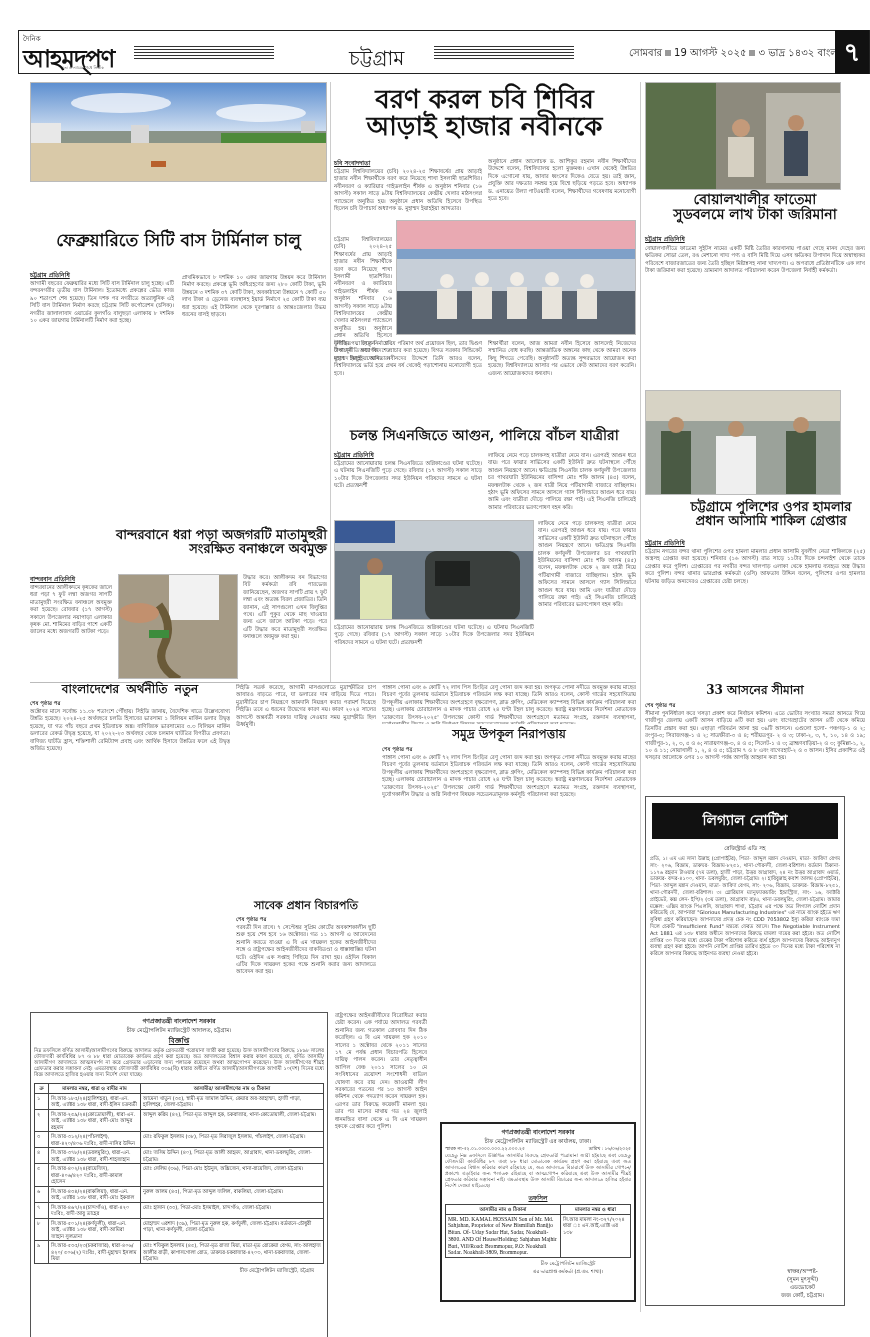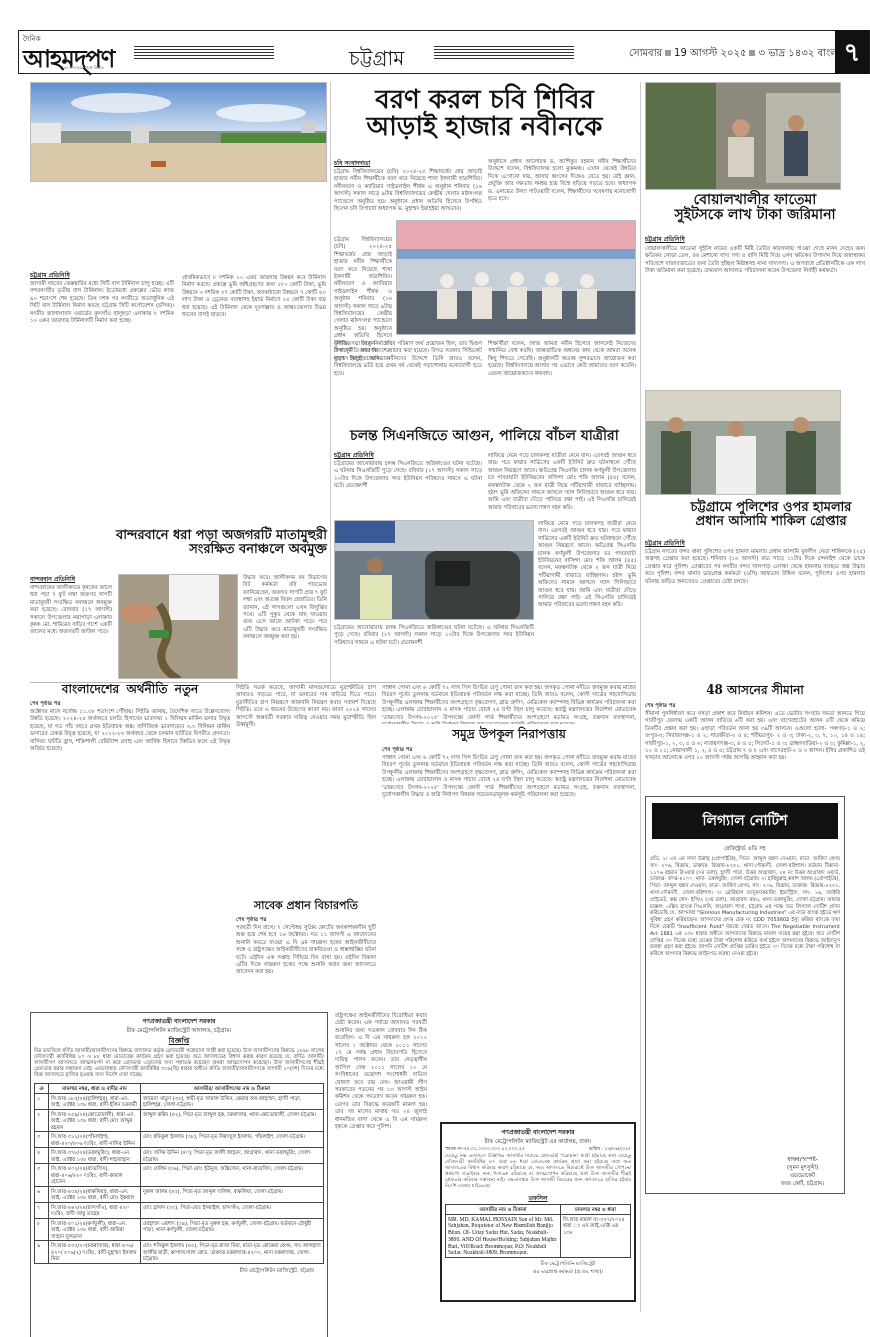--- a/index.html
+++ b/index.html
@@ -79,20 +79,21 @@
       <rect y="48" width="297" height="12" fill="#8a9488"></rect>
       <rect x="0" y="40" width="30" height="30" fill="#e8e8e8"></rect>
       <rect x="100" y="42" width="18" height="18" fill="#d8d8d8"></rect>
       <rect x="270" y="38" width="14" height="22" fill="#cfcfcf"></rect>
       <rect x="190" y="50" width="107" height="25" fill="#4e8a3a"></rect>
       <rect y="60" width="297" height="40" fill="#d9c9a8"></rect>
       <rect x="120" y="78" width="15" height="6" fill="#b8602c"></rect>
     </svg>
   </div>
 
+  <div class="hl" style="left:30px;top:232px;width:297px;font-size:17px;">ফেব্রুয়ারিতে সিটি বাস টার্মিনাল চালু</div>
   <div class="byline" style="left:30px;top:270px;">চট্টগ্রাম প্রতিনিধি</div>
   <div class="body" style="left:30px;top:280px;width:144px;height:280px;">আগামী বছরের ফেব্রুয়ারির মধ্যে সিটি বাস টার্মিনাল চালু হচ্ছে। এটি বন্দরনগরীর তৃতীয় বাস টার্মিনাল। ইতোমধ্যে প্রকল্পের ভৌত কাজ ৯০ শতাংশে শেষ হয়েছে। তিন দশক পর নগরীতে অত্যাধুনিক এই সিটি বাস টার্মিনাল নির্মাণ করছে চট্টগ্রাম সিটি কর্পোরেশন (চসিক)। নগরীর জালালাবাদ ওয়ার্ডের কুলগাঁও বালুছড়া এলাকায় ৮ দশমিক ১০ একর জায়গায় টার্মিনালটি নির্মাণ করা হচ্ছে।</div>
   <div class="body" style="left:182px;top:274px;width:144px;height:286px;">প্রাথমিকভাবে ৮ দশমিক ১০ একর জায়গায় উন্নয়ন করে টার্মিনাল নির্মাণ করছে। প্রকল্পে ভূমি অধিগ্রহণের জন্য ২৮০ কোটি টাকা, ভূমি উন্নয়নে ৩ দশমিক ৩৭ কোটি টাকা, অবকাঠামো উন্নয়নে ৭ কোটি ৫০ লাখ টাকা ও ড্রেনেজ ব্যবস্থাসহ ইয়ার্ড নির্মাণে ২৫ কোটি টাকা ব্যয় ধরা হয়েছে। এই টার্মিনাল থেকে দূরপাল্লার ও আন্তঃজেলার উভয় ধরনের বাসই ছাড়বে।</div>
 
   <div class="hl" style="left:332px;top:86px;width:305px;font-size:26px;">
     <div>বরণ করল চবি শিবির</div>
     <div>আড়াই হাজার নবীনকে</div>
   </div>
   <div class="byline" style="left:334px;top:158px;">চবি সংবাদদাতা</div>
   <div class="body" style="left:334px;top:168px;width:148px;height:66px;">চট্টগ্রাম বিশ্ববিদ্যালয়ের (চবি) ২০২৪-২৫ শিক্ষাবর্ষের প্রায় আড়াই হাজার নবীন শিক্ষার্থীকে বরণ করে নিয়েছে শাখা ইসলামী ছাত্রশিবির। নবীনবরণ ও ক্যারিয়ার গাইডলাইন শীর্ষক এ অনুষ্ঠান শনিবার (১৬ আগস্ট) সকাল সাড়ে ৯টায় বিশ্ববিদ্যালয়ের কেন্দ্রীয় খেলার মাঠসংলগ্ন প্যান্ডেলে অনুষ্ঠিত হয়। অনুষ্ঠানে প্রধান অতিথি হিসেবে উপস্থিত ছিলেন চবি উপাচার্য অধ্যাপক ড. মুহাম্মদ ইয়াহইয়া আখতার।</div>
@@ -130,21 +131,21 @@
       <rect x="0" y="0" width="70" height="108" fill="#5b6f4a"></rect>
       <rect x="120" y="10" width="76" height="90" fill="#b9b6ab"></rect>
       <circle cx="95" cy="45" r="9" fill="#c49a7a"></circle>
       <rect x="82" y="54" width="26" height="40" fill="#d6d0c2"></rect>
       <circle cx="150" cy="40" r="8" fill="#b98d6c"></circle>
       <rect x="138" y="48" width="24" height="45" fill="#3f4a59"></rect>
     </svg>
   </div>
   <div class="hl" style="left:645px;top:192px;width:220px;font-size:14px;">
     <div>বোয়ালখালীর ফাতেমা</div>
-    <div>সুইটসকে লাখ টাকা জরিমানা</div>
+    <div>সুডবলমে লাখ টাকা জরিমানা</div>
   </div>
   <div class="byline" style="left:645px;top:234px;">চট্টগ্রাম প্রতিনিধি</div>
   <div class="body" style="left:645px;top:245px;width:220px;height:140px;">বোয়ালখালীতে ফাতেমা সুইটস নামের একটি মিষ্টি তৈরির কারখানায় পাওয়া গেছে মানব দেহের জন্য ক্ষতিকর সোডা তেল, রঙ মেশানো খাদ্য পণ্য ও বাসি মিষ্টি দিয়ে এসব ক্ষতিকর উপাদান দিয়ে অস্বাস্থ্যকর পরিবেশে বাজারজাতের জন্য তৈরি হচ্ছিল মিষ্টান্নসহ নানা খাদ্যপণ্য। এ অপরাধে প্রতিষ্ঠানটিকে এক লাখ টাকা জরিমানা করা হয়েছে। ভ্রাম্যমাণ আদালত পরিচালনা করেন উপজেলা নির্বাহী কর্মকর্তা।</div>
 
   <div class="photo" style="left:645px;top:390px;width:196px;height:105px;">
     <svg width="196" height="105" viewBox="0 0 196 105" preserveAspectRatio="none">
       <rect width="196" height="105" fill="#9ba29a"></rect>
       <rect x="0" y="0" width="196" height="30" fill="#d7d3c5"></rect>
       <g fill="#4a5a44">
           <rect x="15" y="40" width="30" height="65"></rect>
@@ -210,25 +211,25 @@
   <div class="body" style="left:382px;top:684px;width:254px;height:40px;">পাঙ্গাস পোনা এবং ৬ কোটি ৭২ লাখ পিস চিংড়ির রেণু পোনা জব্দ করা হয়। অপকৃত পোনা নদীতে অবমুক্ত করায় মাছের বিচরণ পূর্বের তুলনায় বর্তমানে ইতিবাচক পরিবর্তন লক্ষ করা যাচ্ছে। তিনি আরও বলেন, কোস্ট গার্ডের সহযোগিতায় উপকূলীয় এলাকায় শিক্ষার্থীদের অংশগ্রহণে বৃক্ষরোপণ, ব্লাড গ্রুপিং, মেডিকেল ক্যাম্পসহ বিভিন্ন কার্যক্রম পরিচালনা করা হচ্ছে। এলাকায় চোরাচালান ও মাদক পাচার রোধে ২৪ ঘণ্টা টহল চালু করেছে। স্বরাষ্ট্র মন্ত্রণালয়ের নির্দেশনা মোতাবেক 'তারুণ্যের উৎসব-২০২৫' উপলক্ষ্যে কোস্ট গার্ড শিক্ষার্থীদের অংশগ্রহণে মতামত সংগ্রহ, রক্তদান ব্যবস্থাপনা, দুর্যোগকালীন উদ্ধার ও অগ্নি নির্বাপণ বিষয়ক সচেতনতামূলক কর্মসূচি পরিচালনা করা হয়েছে।</div>
   <div class="hl" style="left:382px;top:728px;width:254px;font-size:12px;">সমুদ্র উপকূল নিরাপত্তায়</div>
   <div class="body" style="left:382px;top:746px;width:254px;height:8px;font-weight:bold;">শেষ পৃষ্ঠার পর</div>
   <div class="body" style="left:382px;top:754px;width:254px;height:348px;">পাঙ্গাস পোনা এবং ৬ কোটি ৭২ লাখ পিস চিংড়ির রেণু পোনা জব্দ করা হয়। অপকৃত পোনা নদীতে অবমুক্ত করায় মাছের বিচরণ পূর্বের তুলনায় বর্তমানে ইতিবাচক পরিবর্তন লক্ষ করা যাচ্ছে। তিনি আরও বলেন, কোস্ট গার্ডের সহযোগিতায় উপকূলীয় এলাকায় শিক্ষার্থীদের অংশগ্রহণে বৃক্ষরোপণ, ব্লাড গ্রুপিং, মেডিকেল ক্যাম্পসহ বিভিন্ন কার্যক্রম পরিচালনা করা হচ্ছে। এলাকায় চোরাচালান ও মাদক পাচার রোধে ২৪ ঘণ্টা টহল চালু করেছে। স্বরাষ্ট্র মন্ত্রণালয়ের নির্দেশনা মোতাবেক 'তারুণ্যের উৎসব-২০২৫' উপলক্ষ্যে কোস্ট গার্ড শিক্ষার্থীদের অংশগ্রহণে মতামত সংগ্রহ, রক্তদান ব্যবস্থাপনা, দুর্যোগকালীন উদ্ধার ও অগ্নি নির্বাপণ বিষয়ক সচেতনতামূলক কর্মসূচি পরিচালনা করা হয়েছে।</div>
 
   <div class="hl" style="left:236px;top:900px;width:140px;font-size:11px;">সাবেক প্রধান বিচারপতি</div>
   <div class="body" style="left:236px;top:916px;width:140px;height:8px;font-weight:bold;">শেষ পৃষ্ঠার পর</div>
   <div class="body" style="left:236px;top:924px;width:140px;height:88px;">পরবর্তী দিন রাখে। ৭ সেপ্টেম্বর সুপ্রিম কোর্টের অবকাশকালীন ছুটি শুরু হয়ে শেষ হবে ১৬ অক্টোবর। গত ১১ আগস্ট এ আবেদনের শুনানি করতে যাওয়া এ বি এম খায়রুল হকের আইনজীবীদের সঙ্গে ও রাষ্ট্রপক্ষের আইনজীবীদের বাকবিতণ্ডা ও ধাক্কাধাক্কির ঘটনা ঘটে। ওইদিন এক সপ্তাহ পিছিয়ে দিন রাখা হয়। ওইদিন বিকাল এটির দিকে খায়রুল হকের পক্ষে শুনানি করার জন্য আদালতে আবেদন করা হয়।</div>
   <div class="body" style="left:335px;top:1012px;width:92px;height:320px;">রাষ্ট্রপক্ষের আইনজীবীদের বিরোধিতা করার চেষ্টা করেন। এক পর্যায়ে আদালত পরবর্তী শুনানির জন্য গতকাল রোববার দিন ঠিক করেছিল। এ বি এম খায়রুল হক ২০১০ সালের ১ অক্টোবর থেকে ২০১১ সালের ১৭ মে পর্যন্ত প্রধান বিচারপতি হিসেবে দায়িত্ব পালন করেন। তার নেতৃত্বাধীন আপিল বেঞ্চ ২০১১ সালের ১০ মে সংবিধানের ত্রয়োদশ সংশোধনী বাতিল ঘোষণা করে রায় দেন। আওয়ামী লীগ সরকারের পতনের পর ১৩ আগস্ট আইন কমিশন থেকে পদত্যাগ করেন খায়রুল হক। এরপর তার বিরুদ্ধে কয়েকটি মামলা হয়। তার পর মাসের মাথায় গত ২৪ জুলাই ধানমন্ডির বাসা থেকে এ বি এম খায়রুল হককে গ্রেপ্তার করে পুলিশ।</div>
 
-  <div class="hl" style="left:645px;top:684px;width:220px;font-size:12px;">48 আসনের সীমানা</div>
+  <div class="hl" style="left:645px;top:684px;width:220px;font-size:12px;">33 আসনের সীমানা</div>
   <div class="body" style="left:645px;top:702px;width:220px;height:8px;font-weight:bold;">শেষ পৃষ্ঠার পর</div>
   <div class="body" style="left:645px;top:710px;width:220px;height:82px;">সীমানা পুনর্নির্ধারণ করে খসড়া প্রকাশ করে নির্বাচন কমিশন। এতে ভোটার সংখ্যার সমতা আনতে গিয়ে গাজীপুর জেলায় একটি আসন বাড়িয়ে ৬টি করা হয়। এবং বাগেরহাটের আসন ৪টি থেকে কমিয়ে তিনটির প্রস্তাব করা হয়। এছাড়া পরিবর্তন আনা হয় ৩৯টি আসনে। এগুলো হলো- পঞ্চগড়-১ ও ২; রংপুর-৩; সিরাজগঞ্জ-১ ও ২; সাতক্ষীরা-৩ ও ৪; শরীয়তপুর- ২ ও ৩; ঢাকা-২, ৩, ৭, ১০, ১৪ ও ১৯; গাজীপুর-১, ২, ৩, ৫ ও ৬; নারায়ণগঞ্জ-৩, ৪ ও ৫; সিলেট-১ ও ৩; ব্রাহ্মণবাড়িয়া-২ ও ৩; কুমিল্লা-১, ২, ১০ ও ১১; নোয়াখালী ১, ২, ৪ ও ৫; চট্টগ্রাম ৭ ও ৮ এবং বাগেরহাট-২ ও ৩ আসন। ইসির প্রকাশিত ওই খসড়ার আলোকে ওপর ১০ আগস্ট পর্যন্ত আপত্তি আহ্বান করা হয়।</div>
 
-  <div class="box" style="left:645px;top:796px;width:200px;height:398px;">
+  <div class="box" style="left:645px;top:796px;width:200px;height:510px;">
     <div class="legal-head">লিগ্যাল নোটিশ</div>
     <div class="box-sub">রেজিস্ট্রার্ড এডি সহ</div>
     <div class="body" style="position:relative;left:4px;top:2px;width:190px;height:410px;font-size:5px;line-height:6.8px;">প্রতি, ১। এম এম সানা উল্লাহ (প্রোপাইটর), পিতা- আব্দুল মন্নান দেওয়ান, মাতা- আবিদা বেগম সাং- ২০৬, বিজ্ঞাম, ডাকঘর- বিজ্ঞাম-৮২৫১, থানা-গৌরনদী, জেলা-বরিশাল। বর্তমান ঠিকানা- ১১৭৬ রহমান টাওয়ার (৭ম তলা), হাজী পাড়া, উত্তর আগ্রাবাদ, ২৪ নং উত্তর আগ্রাবাদ ওয়ার্ড, ডাকঘর- বন্দর-৪১০০, থানা- ডবলমুরিং, জেলা-চট্টগ্রাম। ২। হাবিবুল্লাহ কবাশ আলম (প্রোপাইটর), পিতা- আব্দুল মন্নান দেওয়ান, মাতা- আবিদা বেগম, সাং- ২০৬, বিজ্ঞাম, ডাকঘর- বিজ্ঞাম-৮২৫১, থানা-গৌরনদী, জেলা-বরিশাল। ৩। গ্লোরিয়াস ম্যানুফ্যাকচারিং ইন্ডাস্ট্রিজ, সাং- ১৬, ফ্যাক্টরি প্রাইভেট, কক্স লেন- ইপি/২ (৩য় তলা), আগ্রাবাদ বা/এ, থানা-ডবলমুরিং, জেলা-চট্টগ্রাম। আমার মক্কেল: এক্সিম ব্যাংক পিএলসি, আগ্রাবাদ শাখা, চট্টগ্রাম এর পক্ষে অত্র লিগ্যাল নোটিশ প্রদান করিতেছি যে, আপনারা "Glorious Manufacturing Industries" এর নামে ব্যাংক হইতে ঋণ সুবিধা গ্রহণ করিয়াছেন। আপনাদের প্রদত্ত চেক নং CDD 7053802 ইস্যু করিয়া ব্যাংকে জমা দিলে চেকটি "Insufficient Fund" মন্তব্যে ফেরত আসে। The Negotiable Instrument Act 1881 এর ১৩৮ ধারার অধীনে আপনাদের বিরুদ্ধে মামলা দায়ের করা হইবে। অত্র নোটিশ প্রাপ্তির ৩০ দিনের মধ্যে চেকের টাকা পরিশোধ করিতে ব্যর্থ হইলে আপনাদের বিরুদ্ধে আইনানুগ ব্যবস্থা গ্রহণ করা হইবে। আপনি নোটিশ প্রাপ্তির তারিখ হইতে ৩০ দিনের মধ্যে টাকা পরিশোধ না করিলে আপনার বিরুদ্ধে আইনগত ব্যবস্থা নেওয়া হইবে।</div>
     <div style="position:absolute;right:20px;bottom:6px;text-align:center;font-size:5.5px;line-height:8px;">
       <div>স্বাক্ষর/অস্পষ্ট-</div>
       <div>(সুমন মুৎসুদ্দী)</div>
       <div>এডভোকেট</div>
       <div>জজ কোর্ট, চট্টগ্রাম।</div>
     </div>
   </div>

